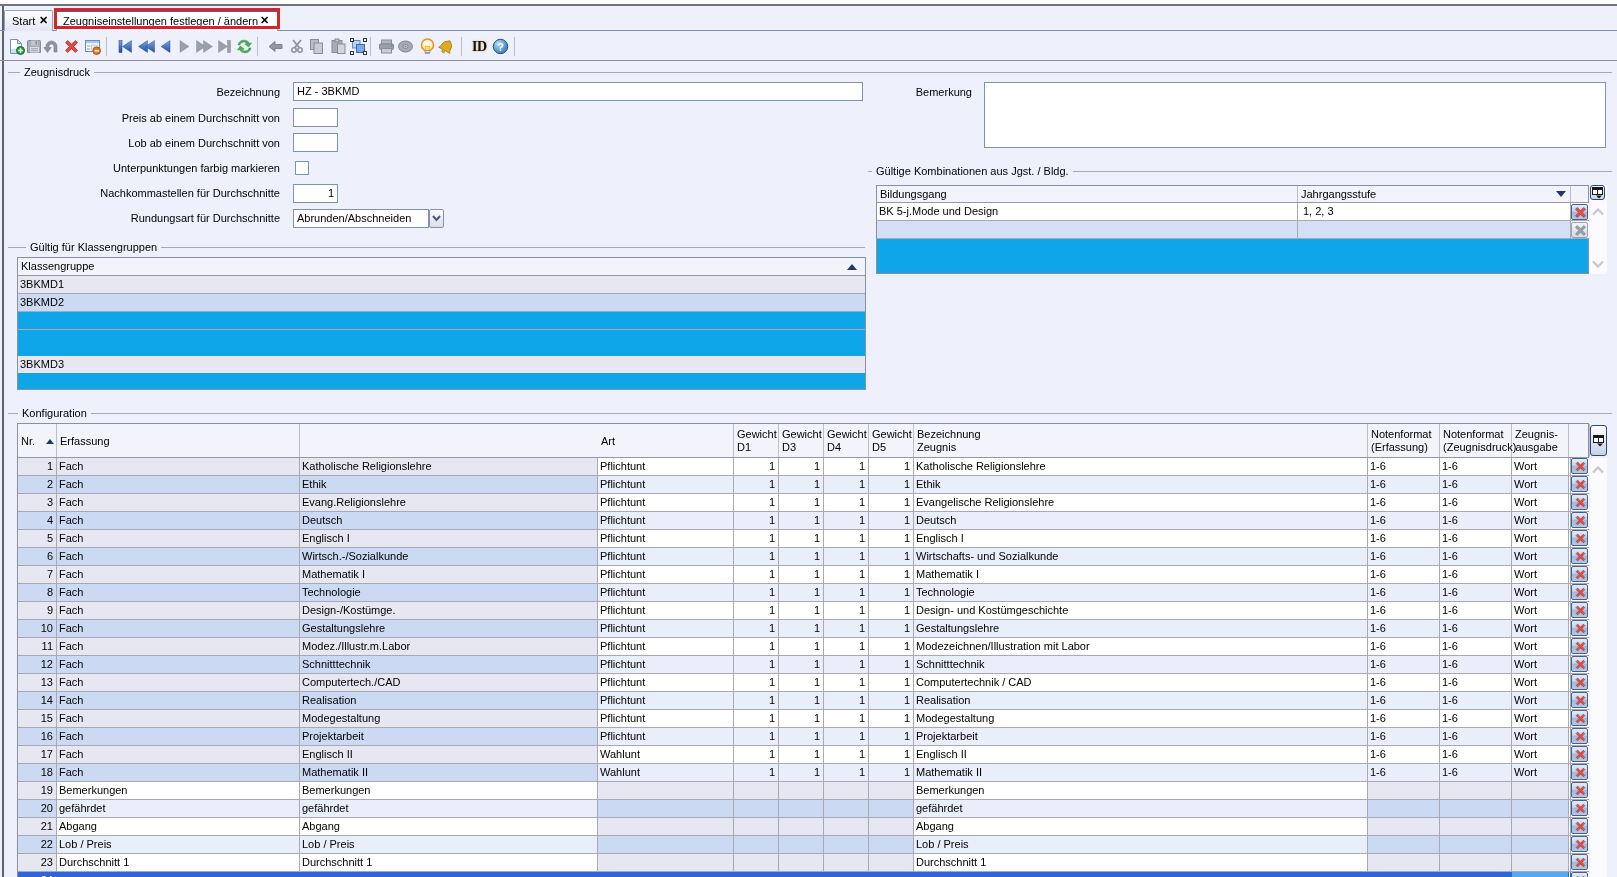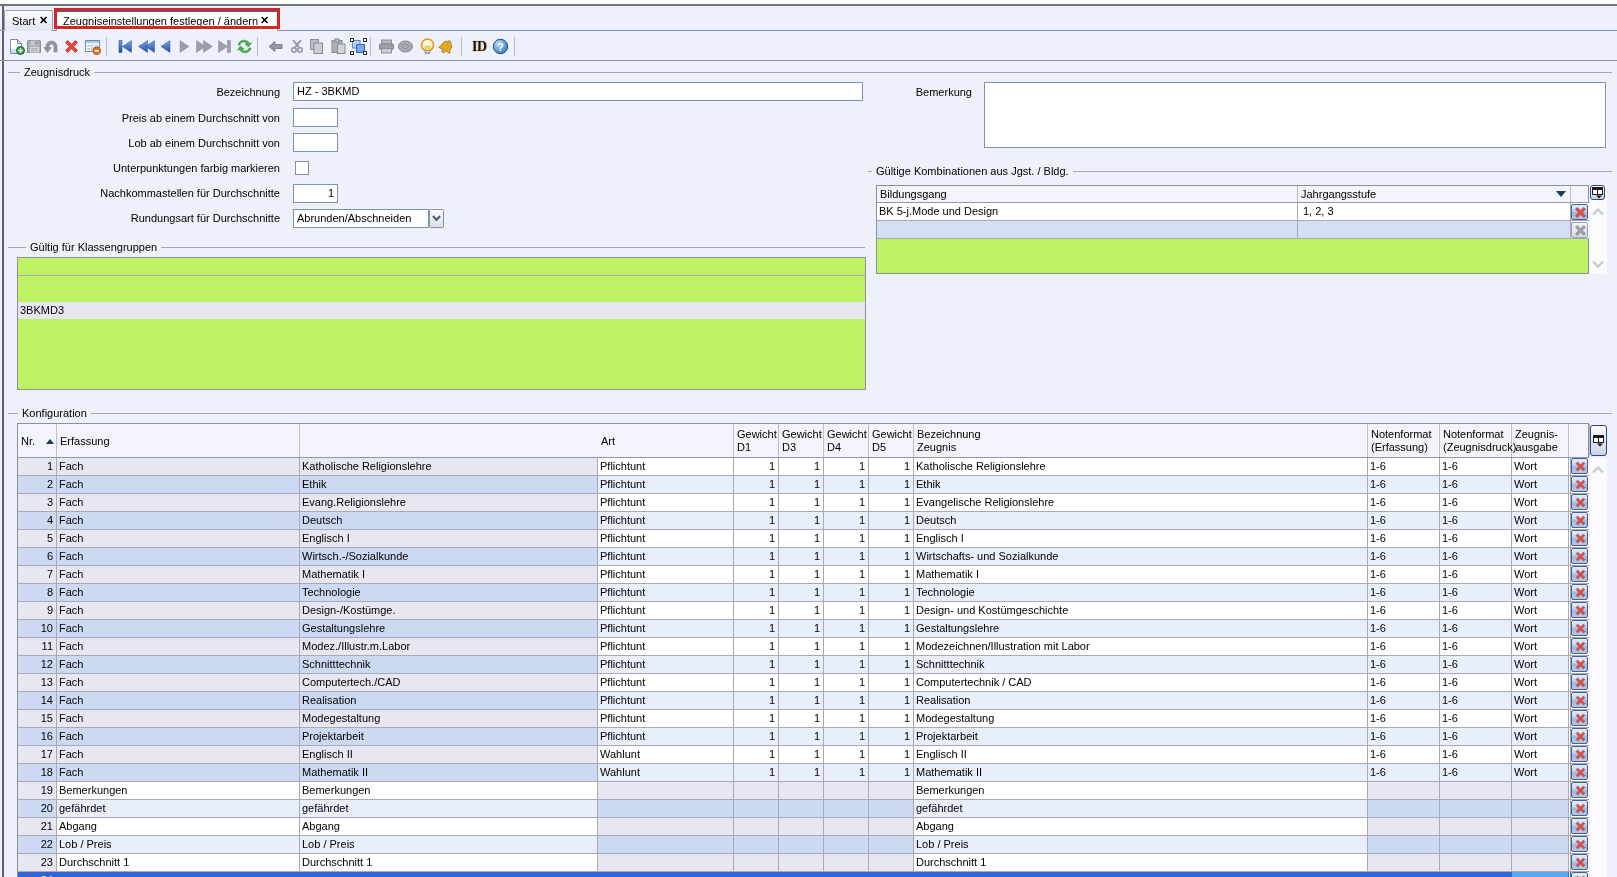--- a/index.html
+++ b/index.html
@@ -4,21 +4,21 @@
 *{margin:0;padding:0;box-sizing:border-box;}
 body{width:1617px;height:877px;background:#eef0fb;font-family:"Liberation Sans",sans-serif;
  font-size:11px;color:#000;overflow:hidden;position:relative;}
 .abs{position:absolute;}
 .rlbl{position:absolute;font-size:11px;white-space:nowrap;text-align:right;}
 .fline{position:absolute;border-top:1px solid #a7aab6;height:0;}
 .flbl{position:absolute;font-size:11px;background:#eef0fb;padding:0 4px;white-space:nowrap;}
 .inp{position:absolute;background:#fff;border:1px solid #7b93ad;font-size:11px;
  font-family:"Liberation Sans",sans-serif;padding:0 3px;}
 
-.grid{position:absolute;background:#bef264;border:1px solid #8a90a0;}
+.grid{position:absolute;background:#0ea5e9;border:1px solid #8a90a0;}
 .ghead{background:#f2f3fb;position:relative;border-bottom:1px solid #9298a8;}
 .gh{position:absolute;top:0;height:100%;border-right:1px solid #bcbeca;font-size:11px;
  padding-left:3px;line-height:13px;}
 .grow{position:relative;border-bottom:1px solid #a9a9b5;white-space:nowrap;font-size:0;}
 .cell{display:inline-block;vertical-align:top;height:17px;line-height:17px;font-size:11px;
  border-right:1px solid #a9a9b5;padding-left:2px;overflow:hidden;white-space:nowrap;}
 .num{text-align:right;padding-right:3px;padding-left:0;}
 .ro{background:#e7e7f1;} .re{background:#cbd9f2;}
 .eo{background:#ffffff;} .ee{background:#e9eefb;}
 .gap{background:#fff;padding:0;}
@@ -269,20 +269,26 @@
       <path d="M1 1.5 L6 6.5 L11 1.5" fill="none" stroke="#c6cad6" stroke-width="2.4"></path>
     </svg></div>
 <div class="fcbtn" style="left:1590px;top:185px;width:15px;height:15px;">
  <svg width="13" height="13" viewBox="0 0 13 13">
       <rect x="1.5" y="1.5" width="10" height="7" fill="#fff" stroke="#1a1a1a"></rect>
       <rect x="1.5" y="1.5" width="10" height="2.5" fill="#1a1a1a"></rect>
       <line x1="6.5" y1="4" x2="6.5" y2="8.5" stroke="#1a1a1a"></line>
       <path d="M5 9.5 L11 9.5 L8 12.5 Z" fill="#1a1a1a"></path>
     </svg></div>
 <div class="grid" style="left:17px;top:257px;width:849px;height:133px;">
+ <div class="ghead" style="height:18px;">
+  <div class="gh" style="left:0;width:847px;border-right:none;line-height:17px;">Klassengruppe
+   <span class="sortup" style="position:absolute;right:8px;top:6px;"></span></div>
+ </div>
+ <div class="grow" style="height:18px;"><div class="cell ro" style="width:847px;border-right:none;">3BKMD1</div></div>
+ <div class="grow" style="height:18px;"><div class="cell re" style="width:847px;border-right:none;">3BKMD2</div></div>
  <div class="grow" style="height:18px;"><div class="cell ro" style="width:847px;border-right:none;margin-top:44px;">3BKMD3</div></div>
 </div>
 <div class="grid" style="left:17px;top:423px;width:1572px;height:454px;border-bottom:none;">
     <div class="ghead" style="height:34px;">
       <div class="gh" style="left:0px;width:39px;">
         <span style="position:absolute;left:3px;top:11px;">Nr.</span>
         <span class="sortup" style="position:absolute;left:28px;top:15px;border-bottom-width:5px;border-left-width:4px;border-right-width:4px;"></span>
       </div>
       <div class="gh" style="left:39px;width:243px;">
         <span style="position:absolute;left:3px;top:11px;">Erfassung</span>

